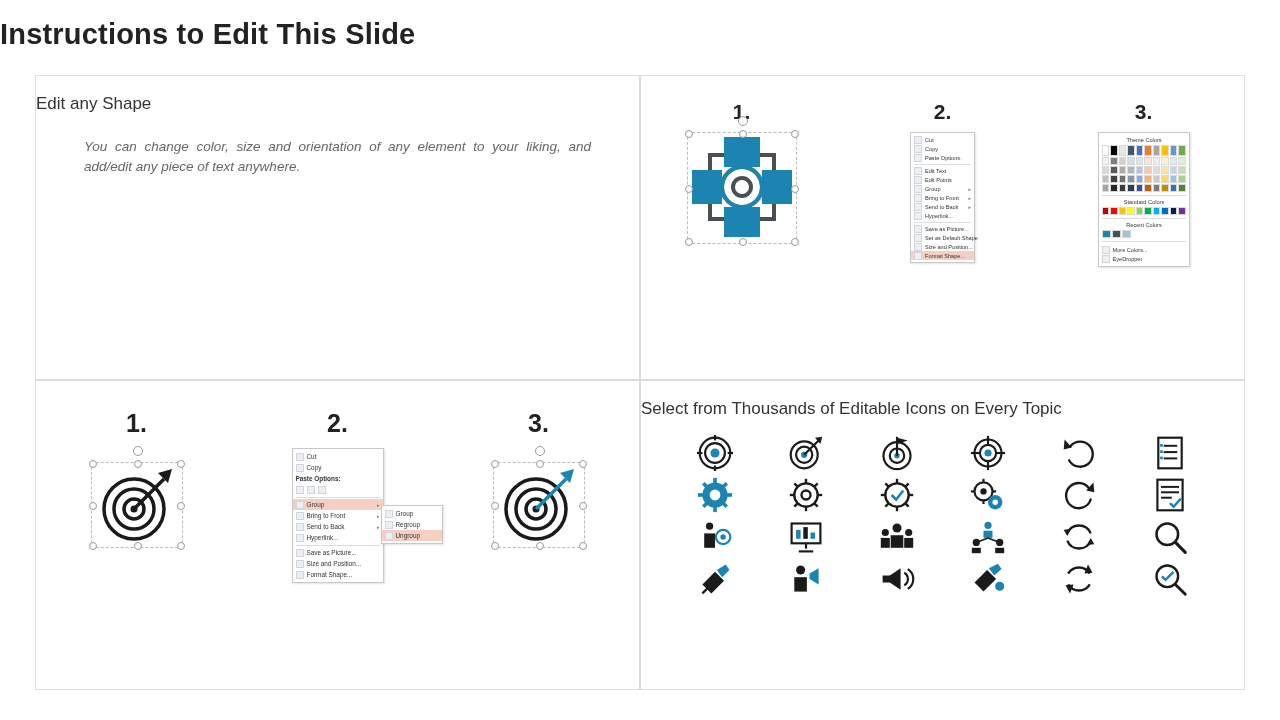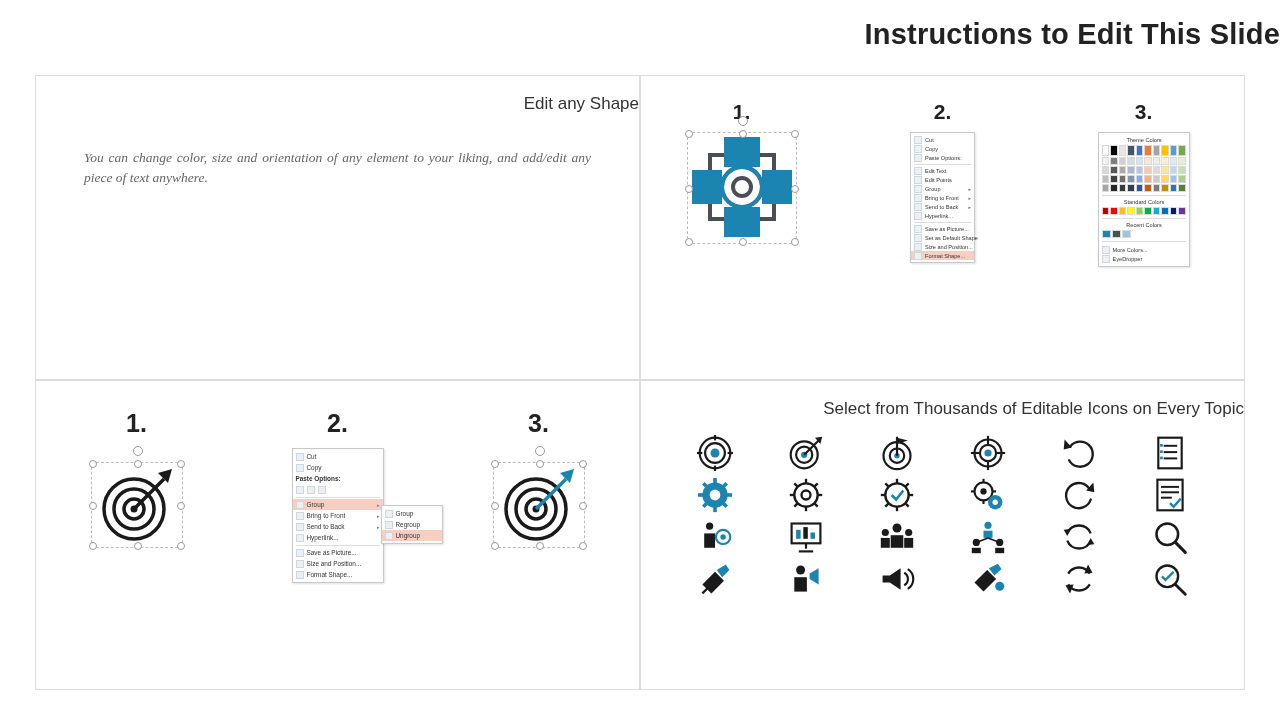--- a/index.html
+++ b/index.html
@@ -14,21 +14,21 @@
     color: #333333;
     overflow: hidden;
   }
   .slide {
     position: relative;
     width: 1280px;
     height: 720px;
     box-sizing: border-box;
   }
   .slide-title {
-    text-align: right;
+    text-align: left;
     font-size: 29px;
     font-weight: bold;
     color: #222222;
     padding-top: 18px;
     letter-spacing: 0.2px;
   }
   .grid {
     position: absolute;
     top: 75px;
     left: 35px;
@@ -38,21 +38,21 @@
     grid-template-columns: 605px 605px;
     grid-template-rows: 305px 310px;
   }
   .panel {
     border: 1px solid #dddddd;
     box-sizing: border-box;
     position: relative;
     background: #ffffff;
   }
   .panel-title {
-    text-align: right;
+    text-align: left;
     font-size: 17px;
     color: #333333;
     padding-top: 18px;
     font-weight: normal;
   }
   .panel-sub {
     text-align: center;
     font-size: 11px;
     font-style: italic;
     color: #555555;
@@ -61,21 +61,21 @@
   
   .para {
     font-style: italic;
     font-size: 13.5px;
     color: #666666;
     line-height: 20px;
     text-align: justify;
     margin: 0 48px;
   }
   .para.first { margin-top: 58px; }
-  .para.second { margin-top: 34px; font-family: Liberation Serif, serif; }
+  .para.second { margin-top: 23px; }
 
   
   .steps {
     display: flex;
     justify-content: space-around;
     align-items: flex-start;
     margin-top: 24px;
   }
   .step {
     width: 180px;

